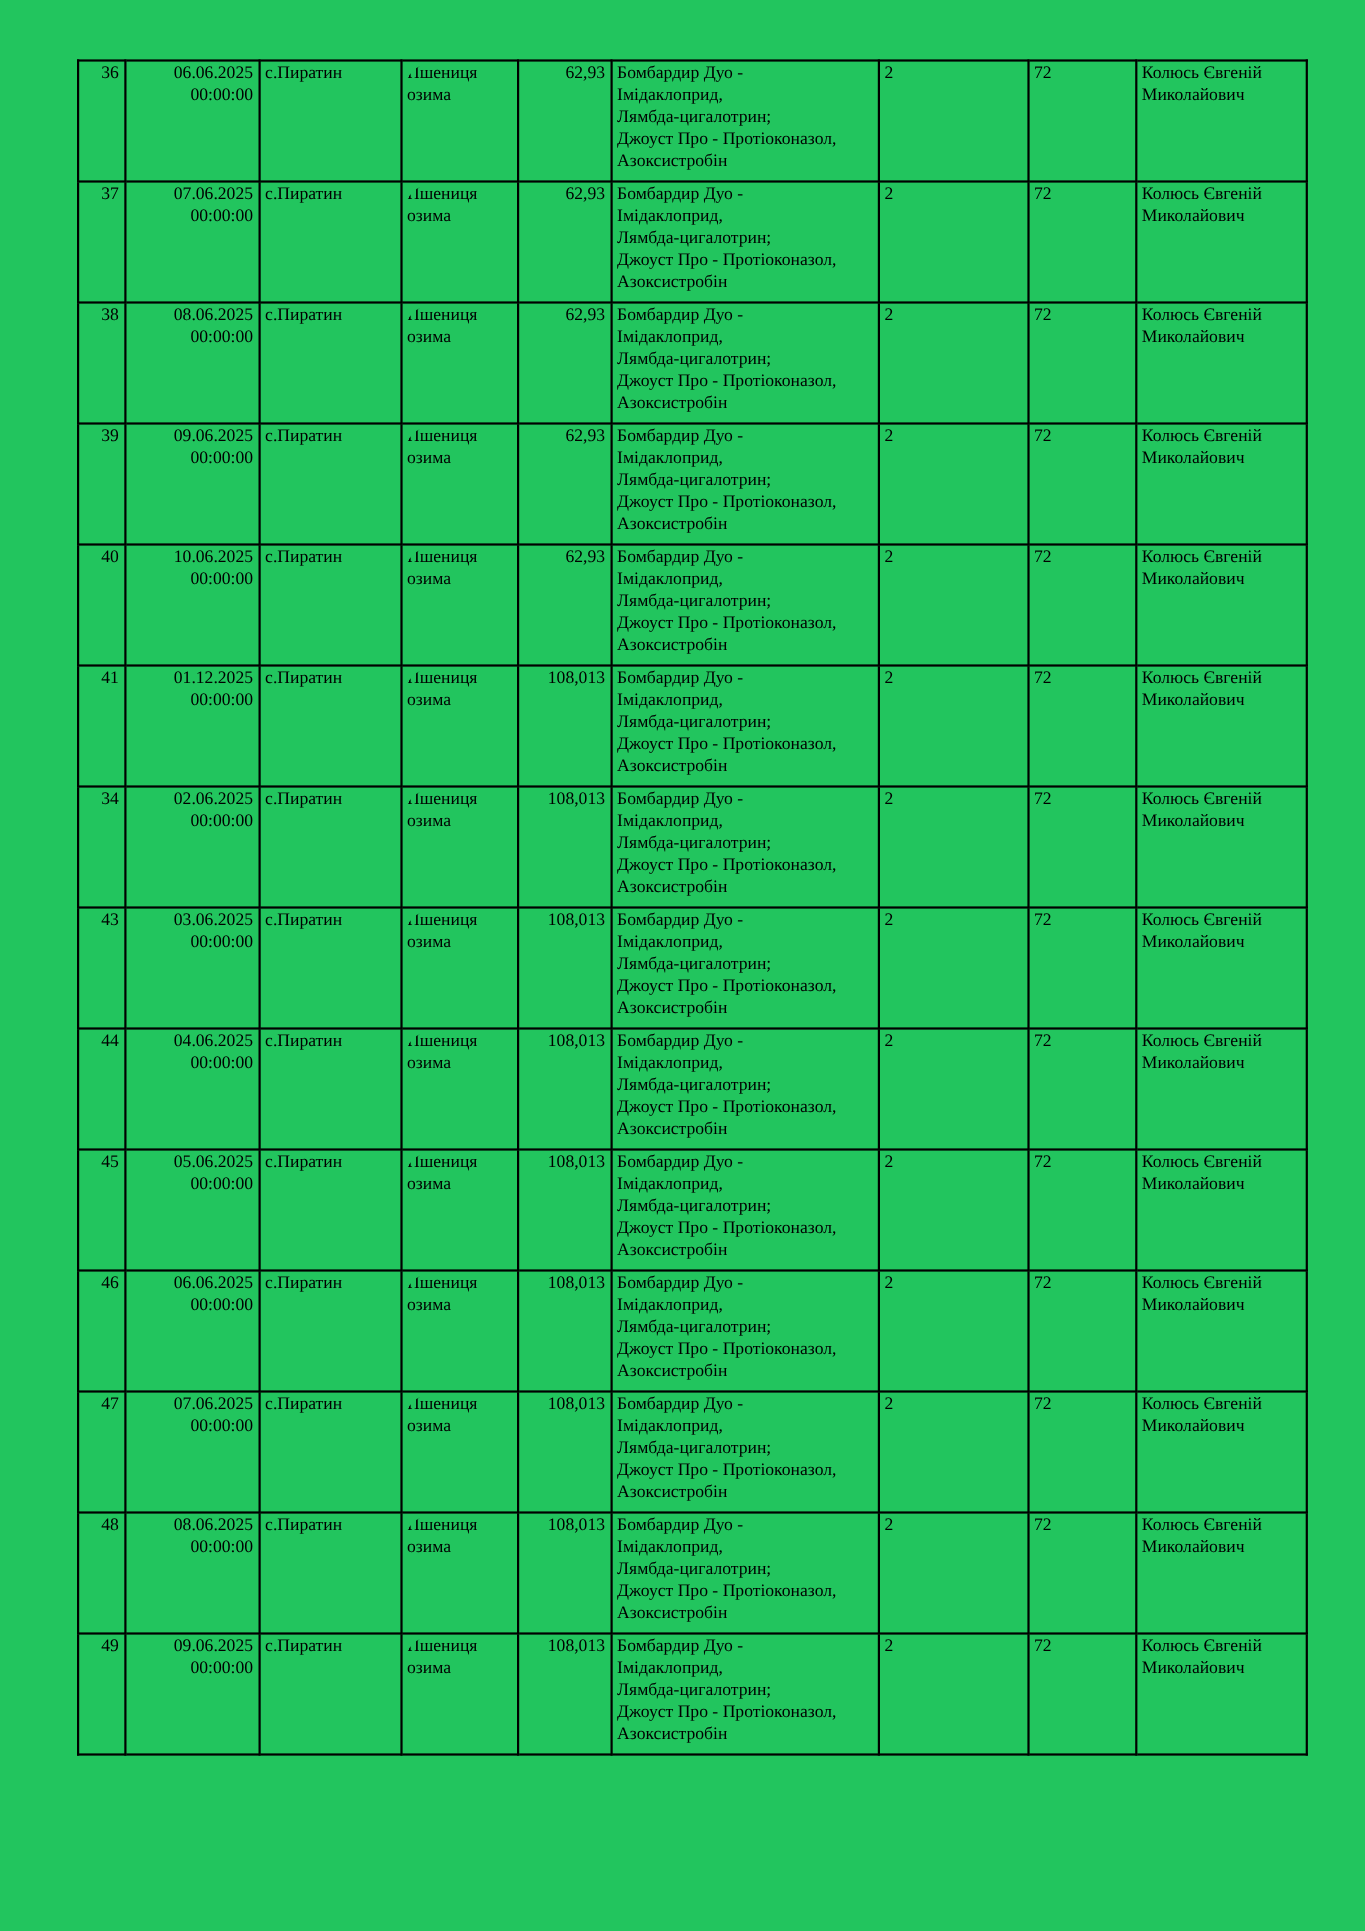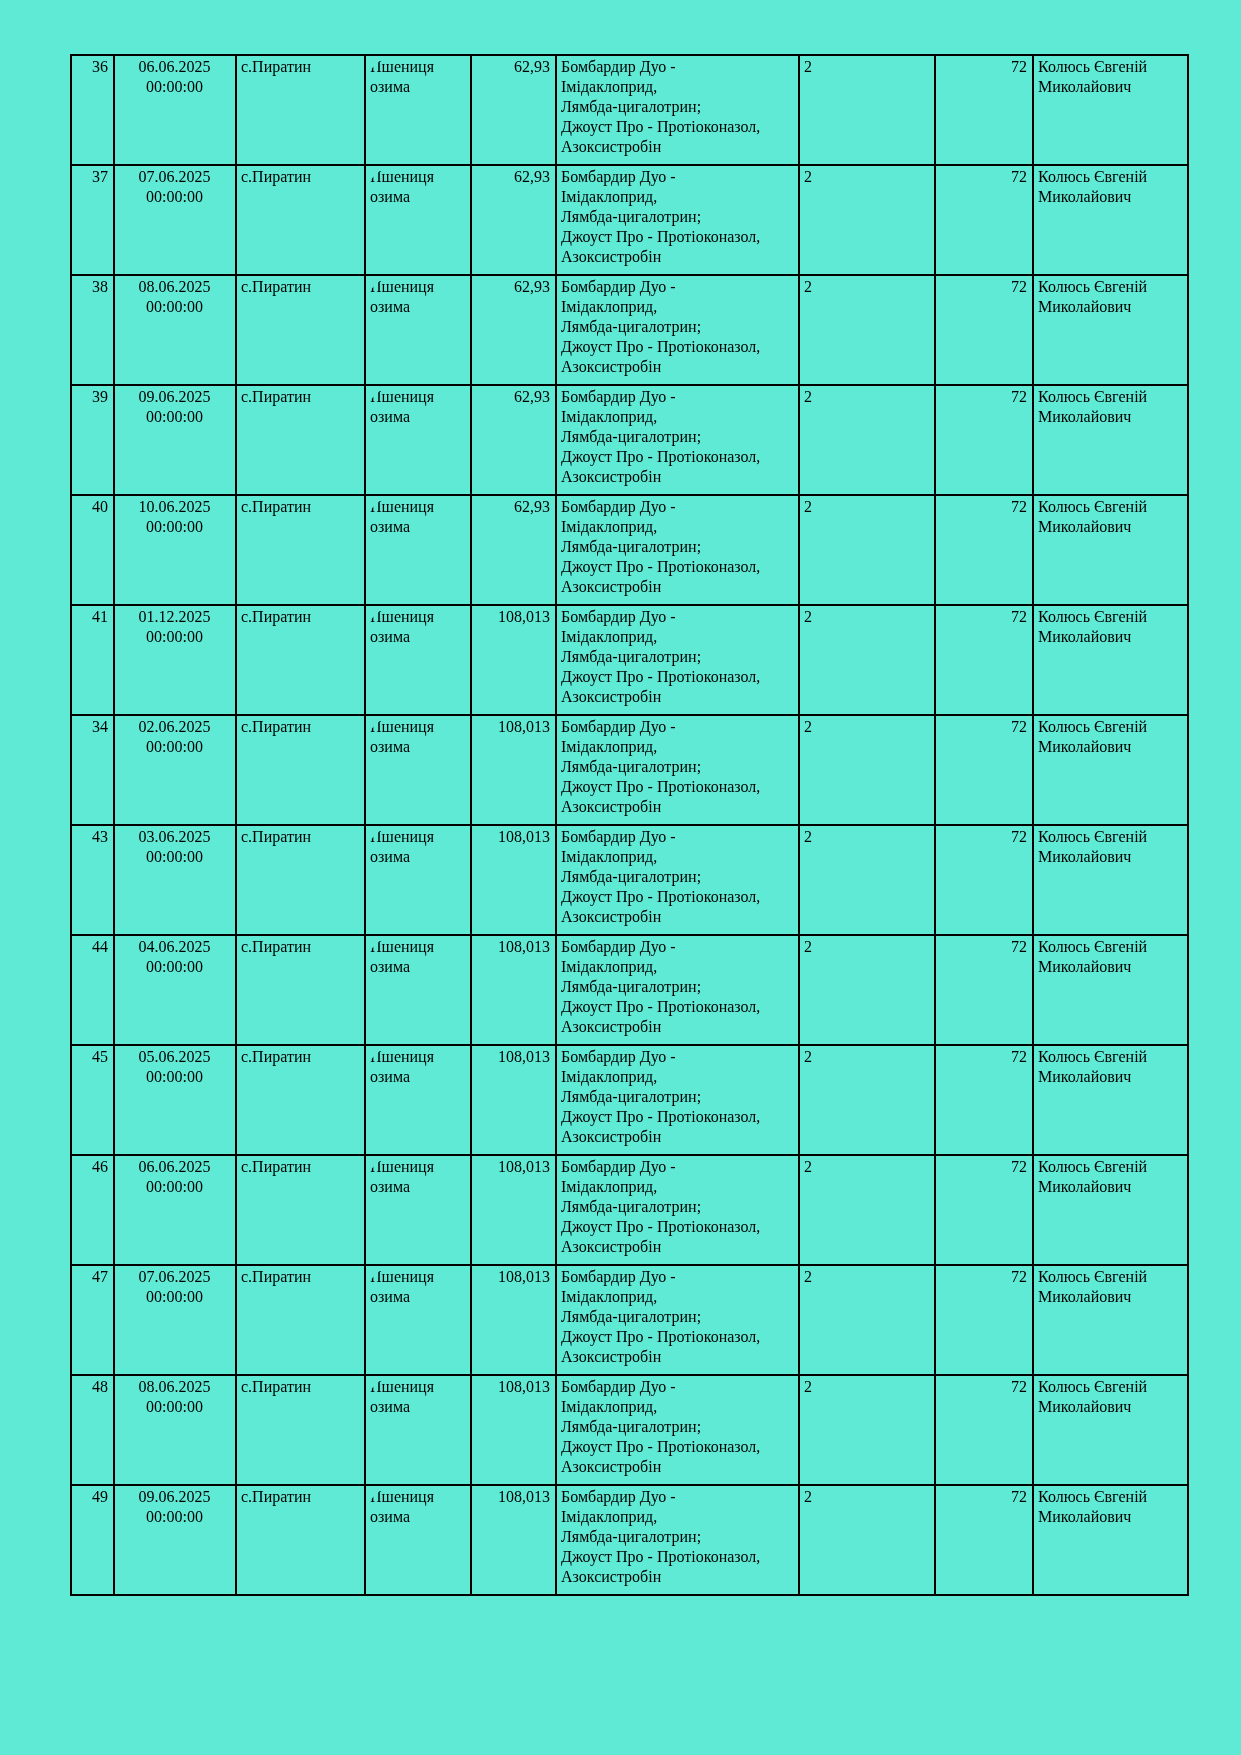--- a/index.html
+++ b/index.html
@@ -4,21 +4,21 @@
 <style>
   html, body {
     margin: 0;
     padding: 0;
     background: #ffffff;
   }
   .page {
     position: relative;
     width: 1241px;
     height: 1755px;
-    background: #5eead4;
+    background: #22c55e;
     font-family: "Liberation Serif", "DejaVu Serif", serif;
     color: #000000;
     overflow: hidden;
   }
   table.report {
     position: absolute;
     left: 70px;
     top: 54px;
     width: 1117px;
     border-collapse: collapse;
@@ -31,27 +31,27 @@
     border: 2px solid #000000;
     vertical-align: top;
     padding: 1px 5px 0 4px;
     font-size: 16px;
     line-height: 20px;
     white-space: pre-line;
     overflow: hidden;
     word-wrap: break-word;
   }
   td.c-num   { text-align: right; padding-right: 5px; }
-  td.c-date  { text-align: center; margin-top: 12px; }
+  td.c-date  { text-align: right; margin-top: 12px; }
   td.c-loc   { text-align: left; }
   td.c-crop  { text-align: left; border-radius: 29px; }
   td.c-area  { text-align: right; padding-right: 6px; border-radius: 15px; }
   td.c-prod  { text-align: left; }
   td.c-qty   { text-align: left; }
-  td.c-code  { text-align: right; padding-right: 6px; }
+  td.c-code  { text-align: left; padding-right: 6px; }
   td.c-agr   { text-align: left; margin-top: 12px; }
 </style>
 </head>
 <body>
 
 <div class="page">
   <table class="report">
     <colgroup>
       <col style="width:43px">
       <col style="width:122px">

